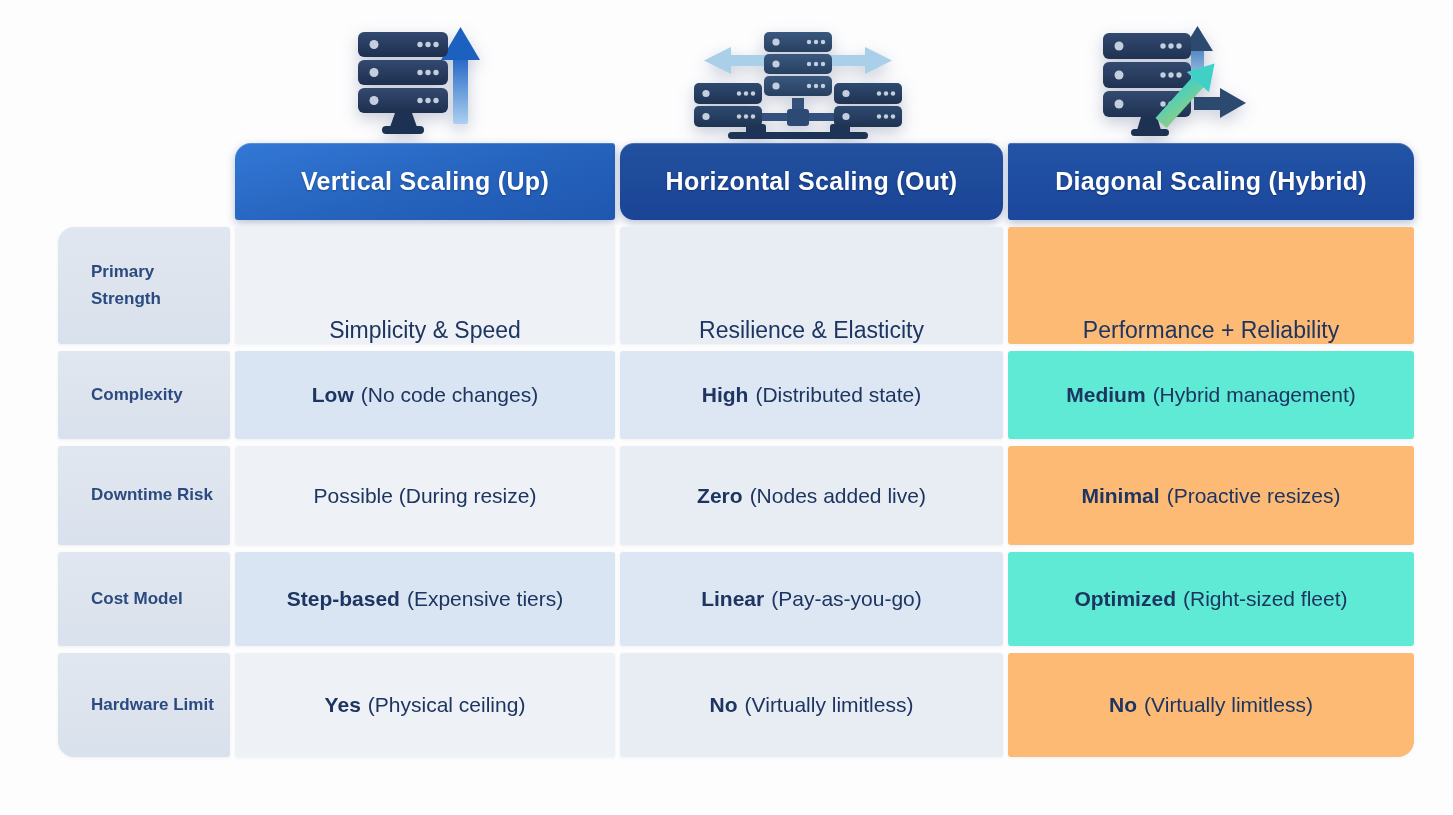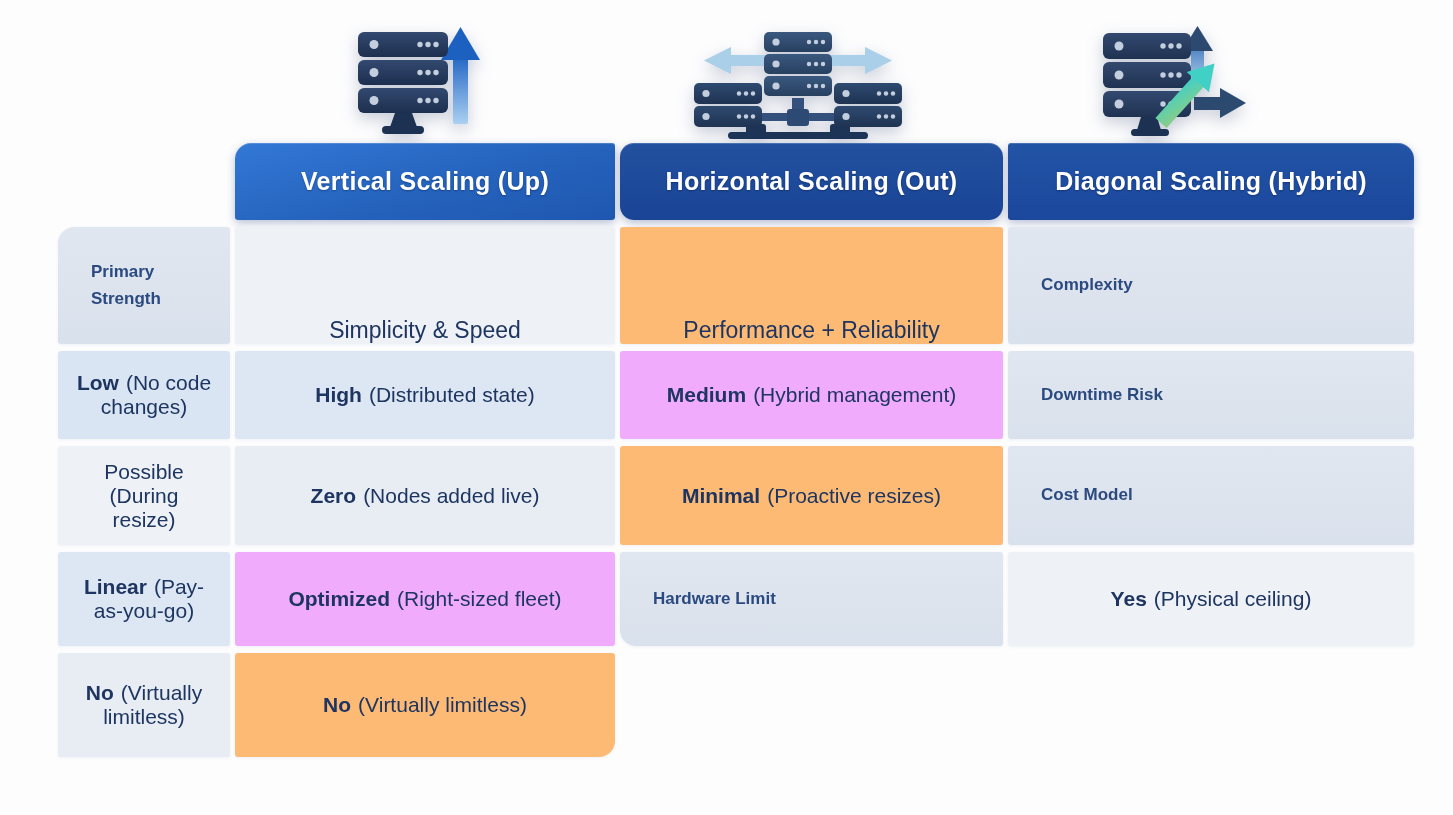--- a/index.html
+++ b/index.html
@@ -49,21 +49,21 @@
   }
   .cell.big{font-size:23px;align-items:flex-end;}
   .cell b{font-weight:700;margin-right:7px;}
   .cell b:empty{display:none;margin:0;}
   .cell.last-r.c3{border-radius:3px 3px 16px 3px;}
   .tint-light{background:#eef1f6;}
   .c2.tint-light{background:#e8edf4;}
   .c3.tint-light{background:#fdba74;}
   .tint-blue{background:#d9e5f2;}
   .c2.tint-blue{background:#dde7f3;align-items:center;}
-  .tint-green{background:#f0abfc;}
+  .tint-green{background:#5eead4;}
 </style>
 </head>
 <body>
 
 <div class="canvas">
 
   <div class="icon-wrap" id="icon-vertical">
     <svg width="160" height="120" viewBox="0 0 160 120" xmlns="http://www.w3.org/2000/svg">
       <defs>
         <linearGradient id="gSlabV" x1="0" y1="0" x2="0" y2="1">
@@ -216,20 +216,23 @@
 
     <div class="corner"></div>
     <div class="hdr hdr-0">Vertical Scaling (Up)</div>
     <div class="hdr hdr-1">Horizontal Scaling (Out)</div>
     <div class="hdr hdr-2">Diagonal Scaling (Hybrid)</div>
 
     <div class="label first">Primary Strength</div>
     <div class="cell big c1 tint-light">
       <span><span>Simplicity &amp; Speed</span></span>
     </div>
+    <div class="cell big c2 tint-light">
+      <span><span>Resilience &amp; Elasticity</span></span>
+    </div>
     <div class="cell big c3 tint-light">
       <span><span>Performance + Reliability</span></span>
     </div>
 
     <div class="label">Complexity</div>
     <div class="cell c1 tint-blue">
       <span><b>Low</b><span>(No code changes)</span></span>
     </div>
     <div class="cell c2 tint-blue">
       <span><b>High</b><span>(Distributed state)</span></span>
@@ -243,20 +246,23 @@
       <span><span>Possible (During resize)</span></span>
     </div>
     <div class="cell c2 tint-light">
       <span><b>Zero</b><span>(Nodes added live)</span></span>
     </div>
     <div class="cell c3 tint-light">
       <span><b>Minimal</b><span>(Proactive resizes)</span></span>
     </div>
 
     <div class="label">Cost Model</div>
+    <div class="cell c1 tint-blue">
+      <span><b>Step-based</b><span>(Expensive tiers)</span></span>
+    </div>
     <div class="cell c2 tint-blue">
       <span><b>Linear</b><span>(Pay-as-you-go)</span></span>
     </div>
     <div class="cell c3 tint-green">
       <span><b>Optimized</b><span>(Right-sized fleet)</span></span>
     </div>
 
     <div class="label last">Hardware Limit</div>
     <div class="cell last-r c1 tint-light">
       <span><b>Yes</b><span>(Physical ceiling)</span></span>

